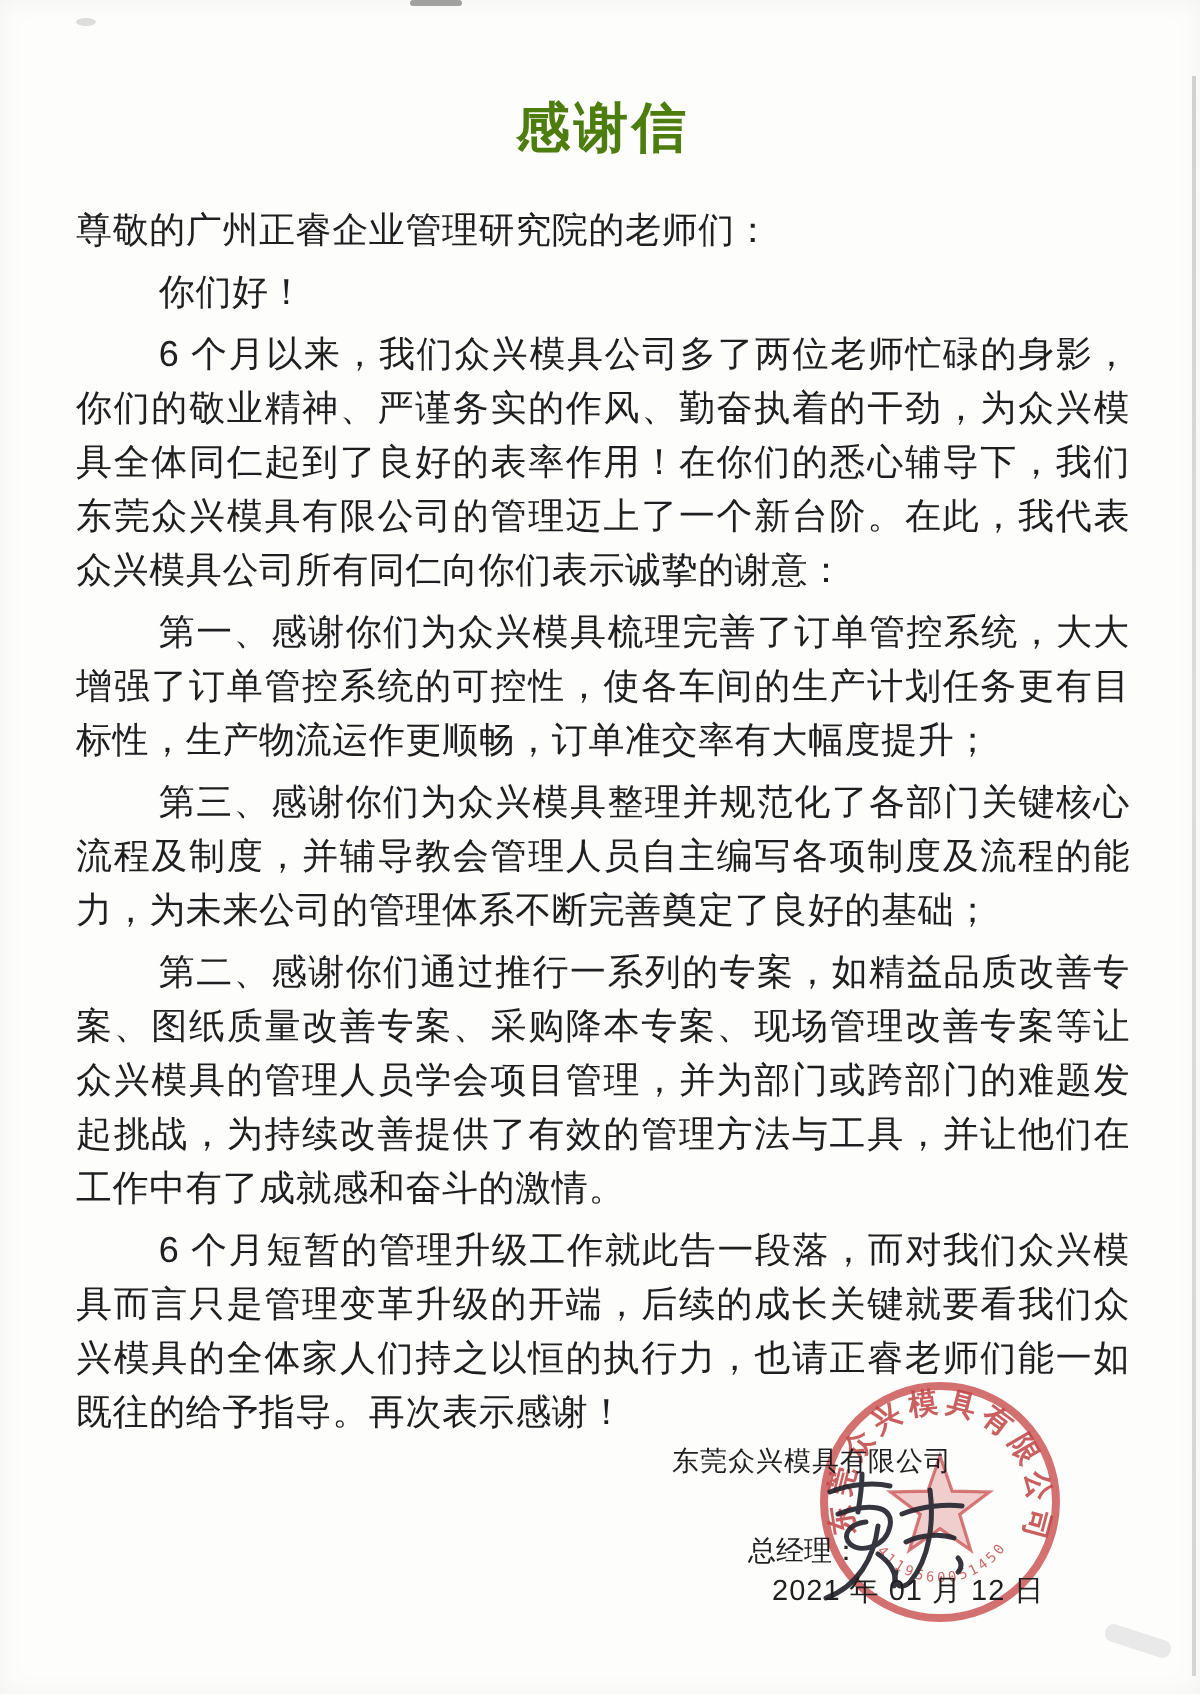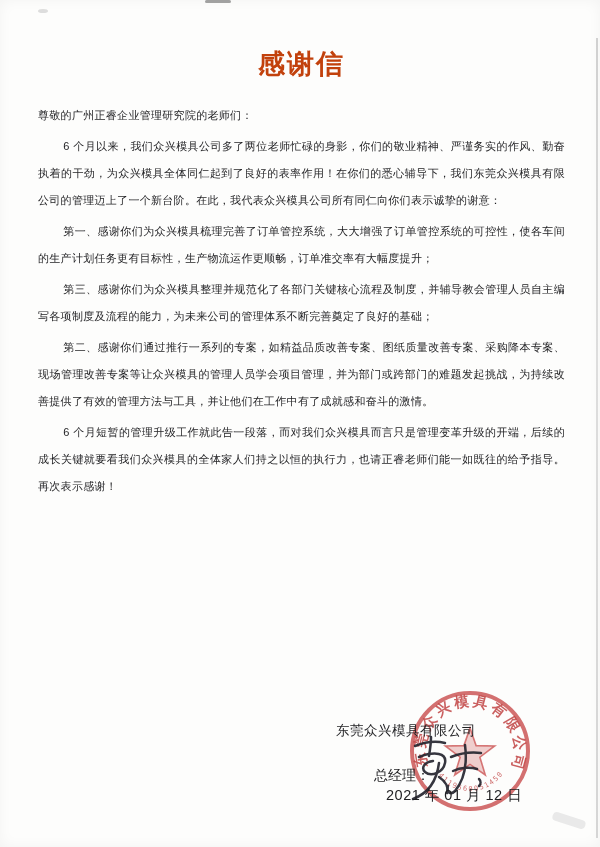--- a/index.html
+++ b/index.html
@@ -18,24 +18,24 @@
   .content {
     padding: 30px 35px 0 38px;
   }
   h1.letter-title {
     text-align: center;
     font-size: 27px;
     font-weight: 700;
     letter-spacing: 2px;
     line-height: 36px;
     margin: 16px 0 20px 0;
-    color: #c2410c;
+    color: #4d7c0f;
   }
   .body-text p {
-    font-size: 11px;
+    font-size: 18px;
     line-height: 27px;
     text-align: justify;
     letter-spacing: 0.3px;
     margin: 0 0 4px 0;
   }
   .salutation { text-indent: 0 !important; }
   .indent { text-indent: 2.3em; }
   .signoff-line { position: absolute; white-space: nowrap; }
   .company-line { left: 336px; top: 722px; font-size: 13.5px; letter-spacing: 0.5px; }
   .role-line    { left: 374px; top: 754px; font-size: 14px; margin-top: 13px; }
@@ -76,20 +76,21 @@
   <div class="scan-smudge-top"></div>
   <div class="scan-dot-topleft"></div>
   <div class="scan-line-right"></div>
   <div class="scan-mark-bottomright"></div>
 
   <div class="content">
     <h1 class="letter-title">感谢信</h1>
 
     <div class="body-text">
       <p class="salutation">尊敬的广州正睿企业管理研究院的老师们：</p>
+      <p class="indent">你们好！</p>
       <p class="indent">6 个月以来，我们众兴模具公司多了两位老师忙碌的身影，你们的敬业精神、严谨务实的作风、勤奋执着的干劲，为众兴模具全体同仁起到了良好的表率作用！在你们的悉心辅导下，我们东莞众兴模具有限公司的管理迈上了一个新台阶。在此，我代表众兴模具公司所有同仁向你们表示诚挚的谢意：</p>
       <p class="indent">第一、感谢你们为众兴模具梳理完善了订单管控系统，大大增强了订单管控系统的可控性，使各车间的生产计划任务更有目标性，生产物流运作更顺畅，订单准交率有大幅度提升；</p>
       <p class="indent">第三、感谢你们为众兴模具整理并规范化了各部门关键核心流程及制度，并辅导教会管理人员自主编写各项制度及流程的能力，为未来公司的管理体系不断完善奠定了良好的基础；</p>
       <p class="indent">第二、感谢你们通过推行一系列的专案，如精益品质改善专案、图纸质量改善专案、采购降本专案、现场管理改善专案等让众兴模具的管理人员学会项目管理，并为部门或跨部门的难题发起挑战，为持续改善提供了有效的管理方法与工具，并让他们在工作中有了成就感和奋斗的激情。</p>
       <p class="indent">6 个月短暂的管理升级工作就此告一段落，而对我们众兴模具而言只是管理变革升级的开端，后续的成长关键就要看我们众兴模具的全体家人们持之以恒的执行力，也请正睿老师们能一如既往的给予指导。再次表示感谢！</p>
     </div>
   </div>
 
   <svg class="stamp-svg" viewBox="0 0 126 126" aria-hidden="true">
     <defs>

